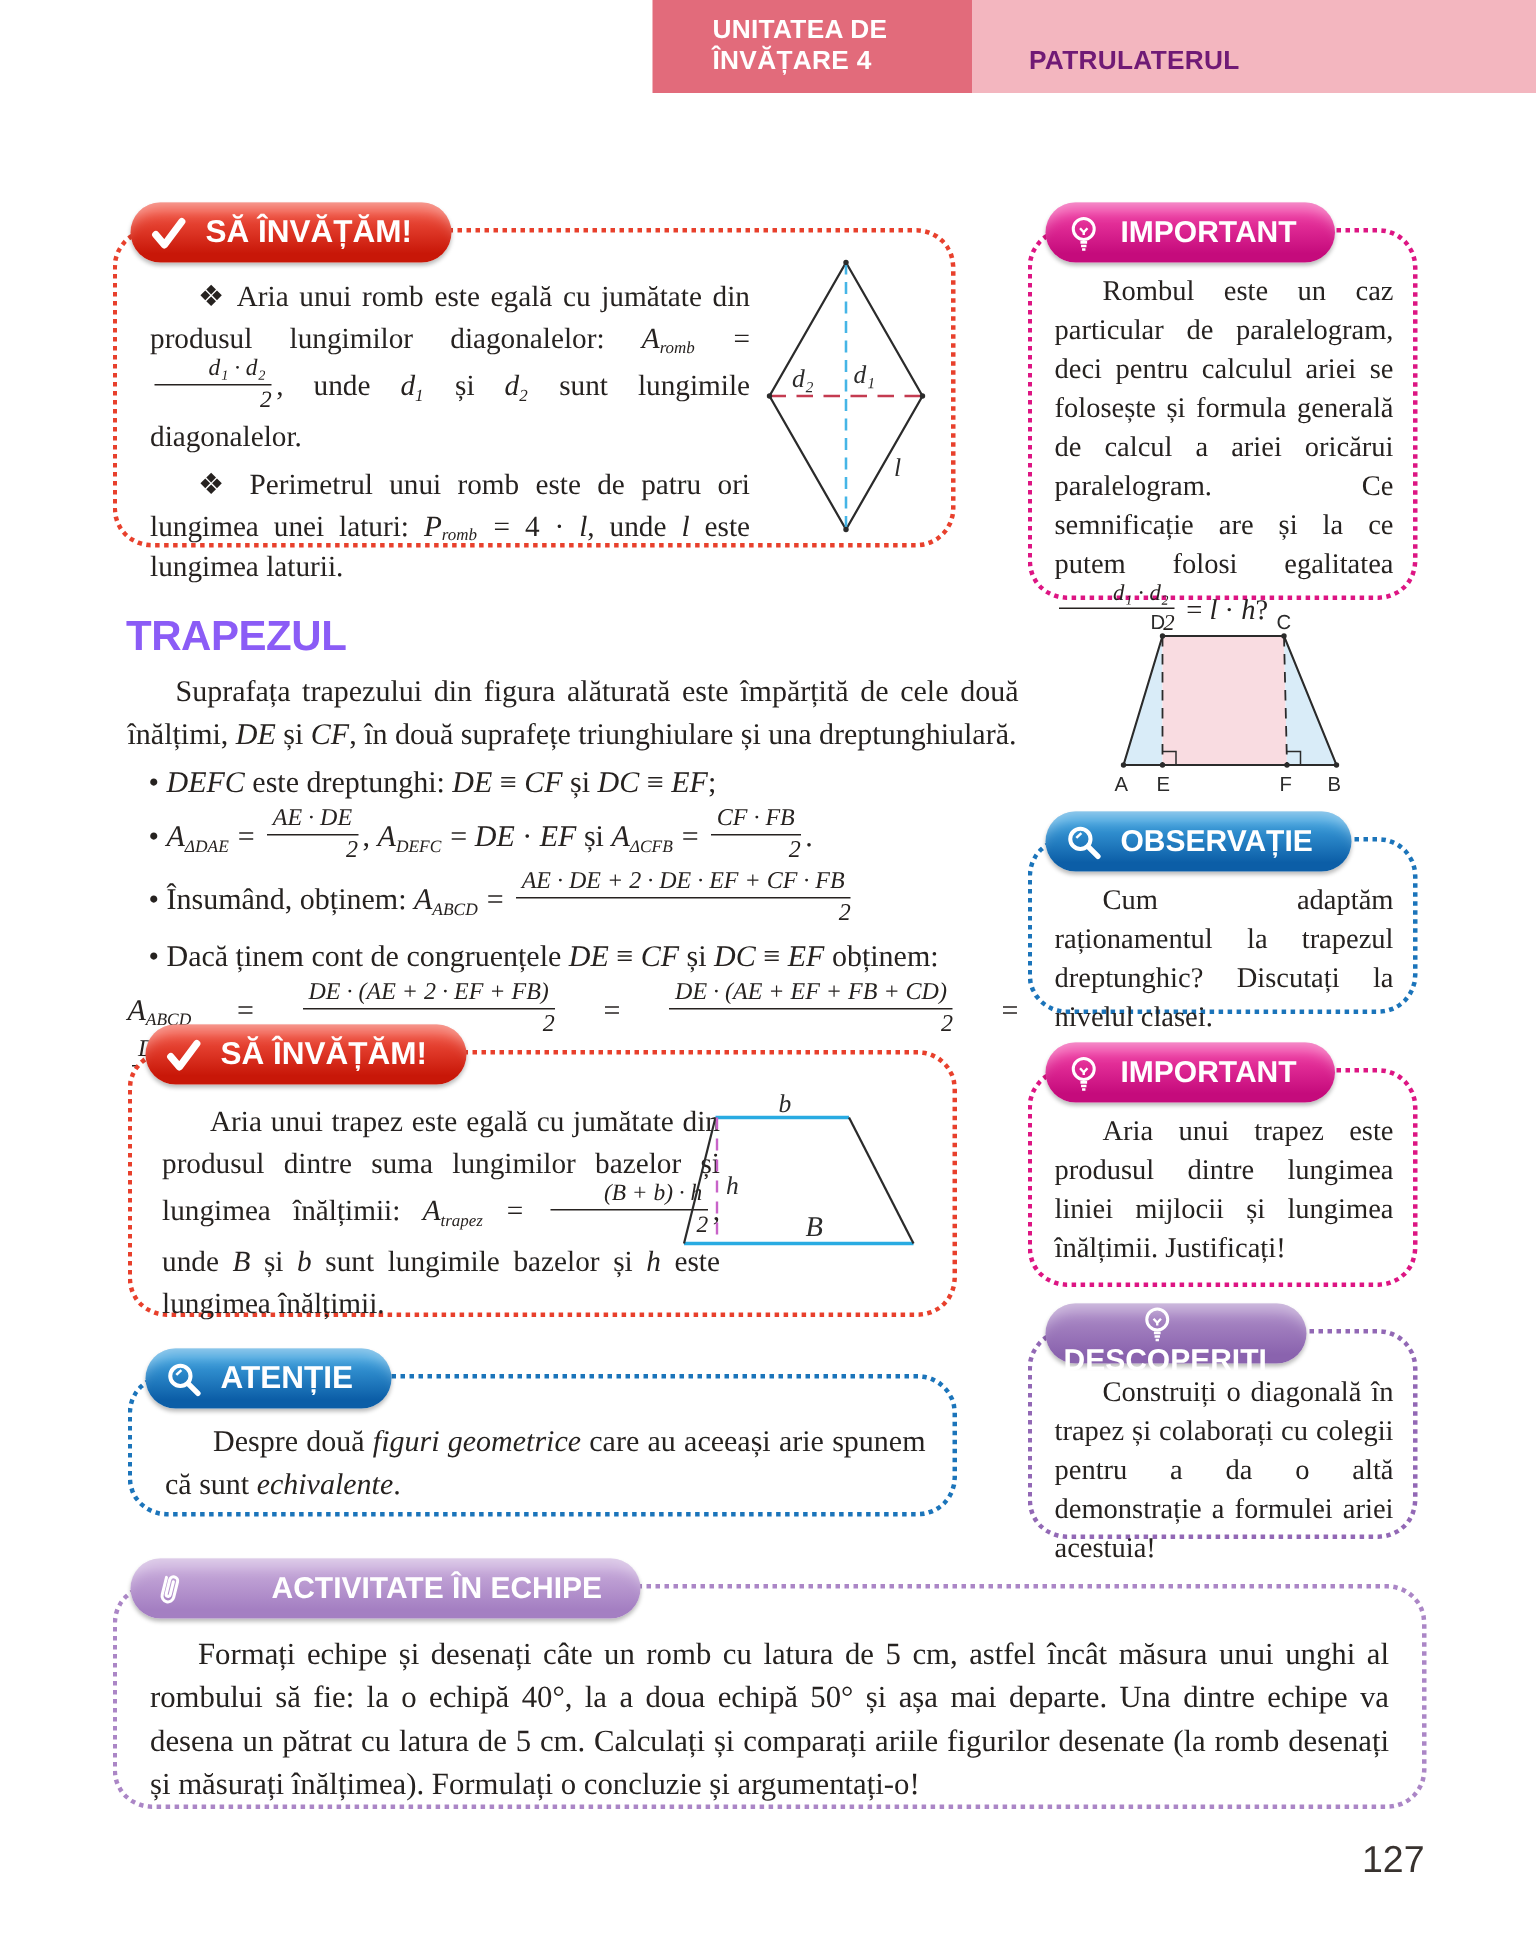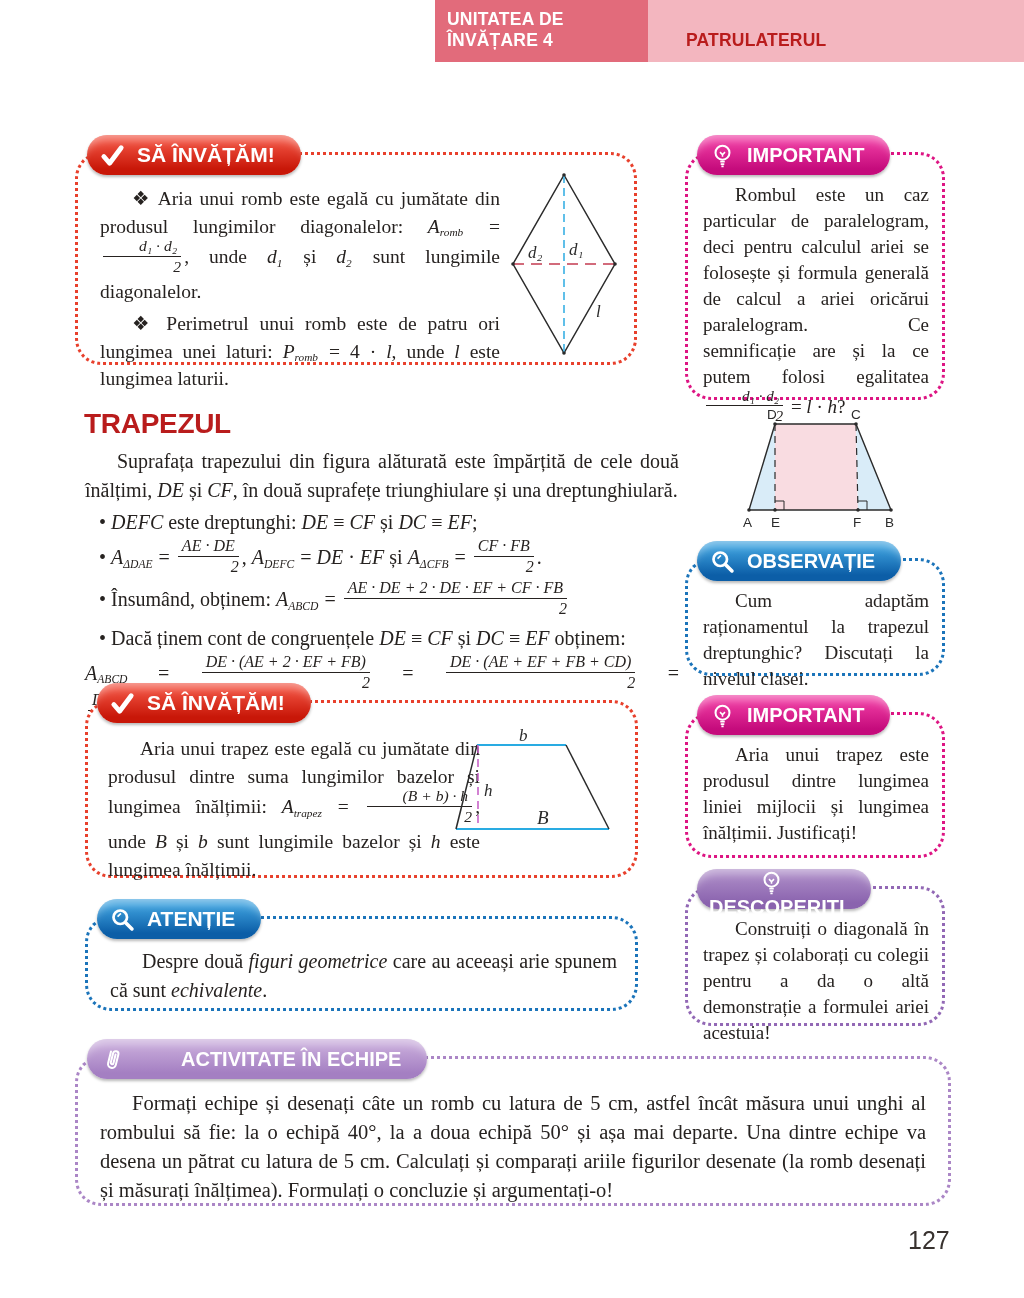--- a/index.html
+++ b/index.html
@@ -3,22 +3,22 @@
 <meta charset="utf-8">
 <style>
   html,body{margin:0;padding:0;background:#fff;}
   .page{position:relative;width:1024px;height:1298px;background:#ffffff;overflow:hidden;
         font-family:"Liberation Serif",serif;color:#262220;}
 
   
   .hdr-seg{position:absolute;top:0;height:62px;display:flex;align-items:flex-end;
            font-family:"Liberation Sans",sans-serif;font-weight:700;font-size:17.5px;
            box-sizing:border-box;padding-bottom:11px;letter-spacing:.2px;}
-  .hdr-unit{left:435px;width:213px;background:#e26b7b;color:#ffffff;padding-left:12px;}
-  .hdr-chap{left:648px;width:376px;background:#f3b6bf;color:#b91c1c;padding-left:38px;}
+  .hdr-unit{left:435px;width:213px;background:#e26b7b;color:#ffffff;padding-left:40px;}
+  .hdr-chap{left:648px;width:376px;background:#f3b6bf;color:#701a75;padding-left:38px;}
 
   
   .box{position:absolute;border:3.4px dotted;border-radius:26px;box-sizing:border-box;background:#fff;}
   .red-box{border-color:#e8402c;}
   .magenta-box{border-color:#dd1583;}
   .blue-box{border-color:#1b74ba;}
   .purple-box{border-color:#9268b5;}
   .lilac-box{border-color:#ab86c6;}
 
   
@@ -40,21 +40,21 @@
   
   .it{font-style:italic;}
   .sb{font-style:italic;font-size:.58em;vertical-align:-.32em;margin:0 1px 0 0;}
   .fr{display:inline-flex;flex-direction:column;align-items:flex-end;vertical-align:middle;
       font-size:.8em;line-height:1.12;font-style:italic;margin:0 3px;transform:translateY(-3px);}
   .fr-n{border-bottom:1.4px solid #262220;padding:0 4px 1px;}
   .fr-d{padding-top:1px;}
 
   .section-heading{position:absolute;left:84px;top:408px;margin:0;
       font-family:"Liberation Sans",sans-serif;font-weight:700;font-size:28px;
-      color:#b91c1c;letter-spacing:-.3px;}
+      color:#8b5cf6;letter-spacing:-.3px;}
 
   .intro-col{position:absolute;left:85px;top:447px;width:594px;font-size:20px;line-height:1.45;}
   .intro-col .bullet{padding-left:14px;}
   .intro-col p{margin:0 0 3px;}
 
   .learn1-text{padding:30px 134px 8px 22px;font-size:19.5px;line-height:1.42;}
   .learn1-text p{margin:0 0 4px;}
   .side-text{padding:27px 13px 6px 15px;font-size:19px;line-height:1.37;text-align:justify;}
   .learn2-flex{display:flex;padding:32px 10px 8px 20px;}
   .learn2-text{width:372px;font-size:19.5px;line-height:1.42;}

